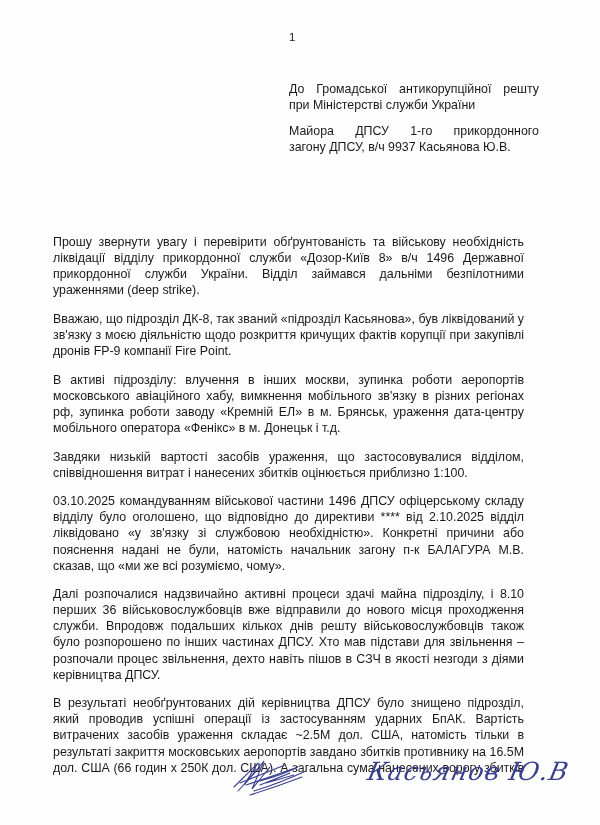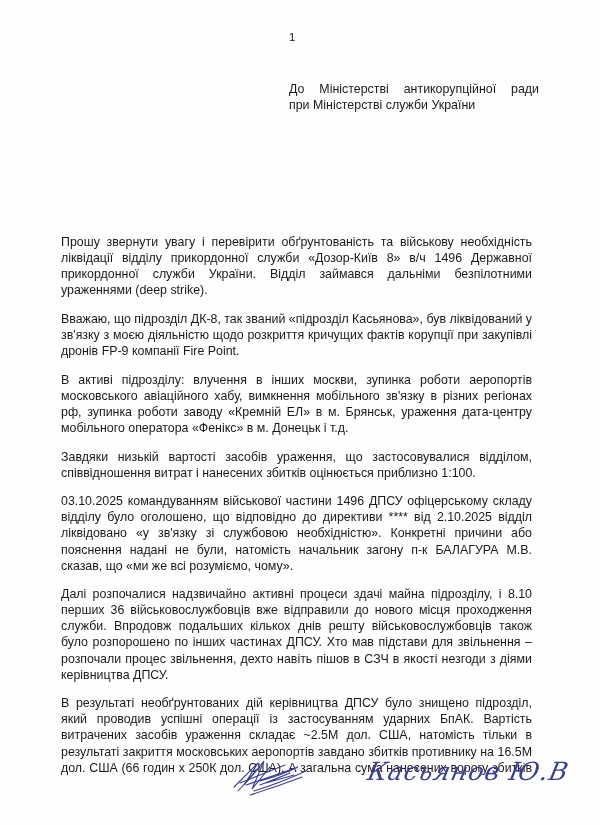--- a/index.html
+++ b/index.html
@@ -38,21 +38,21 @@
       text-align-last: left;
     }
     .addressee p { margin: 0 0 10px 0; }
     .addressee .line-just {
       text-align: justify;
       text-align-last: justify;
       display: block;
     }
     .body-text {
       position: absolute;
-      left: 61px;
+      left: 53px;
       top: 234px;
       width: 471px;
       font-size: 12.4px;
       line-height: 16.1px;
     }
     .body-text p {
       margin: 0 0 12.5px 0;
       text-align: justify;
     }
     .body-text p.last-cut {
@@ -81,22 +81,26 @@
   </style>
 </head>
 <body>
 
 <div class="page">
 
   <div class="page-number">1</div>
 
   <div class="addressee">
     <p>
-      <span class="line-just">До Міністерстві антикорупційної ради</span>
+      <span class="line-just">До Громадської антикорупційної решту</span>
       <span>при Міністерстві служби України</span>
+    </p>
+    <p>
+      <span class="line-just">Майора ДПСУ 1-го прикордонного</span>
+      <span>загону ДПСУ, в/ч 9937 Касьянова Ю.В.</span>
     </p>
   </div>
 
   <div class="body-text">
     <p>Прошу звернути увагу і перевірити обґрунтованість та військову необхідність ліквідації відділу прикордонної служби «Дозор-Київ 8» в/ч 1496 Державної прикордонної служби України. Відділ займався дальніми безпілотними ураженнями (deep strike).</p>
     <p>Вважаю, що підрозділ ДК-8, так званий «підрозділ Касьянова», був ліквідований у зв'язку з моєю діяльністю щодо розкриття кричущих фактів корупції при закупівлі дронів FP-9 компанії Fire Point.</p>
     <p>В активі підрозділу: влучення в інших москви, зупинка роботи аеропортів московського авіаційного хабу, вимкнення мобільного зв'язку в різних регіонах рф, зупинка роботи заводу «Кремній ЕЛ» в м. Брянськ, ураження дата-центру мобільного оператора «Фенікс» в м. Донецьк і т.д.</p>
     <p>Завдяки низькій вартості засобів ураження, що застосовувалися відділом, співвідношення витрат і нанесених збитків оцінюється приблизно 1:100.</p>
     <p>03.10.2025 командуванням військової частини 1496 ДПСУ офіцерському складу відділу було оголошено, що відповідно до директиви **** від 2.10.2025 відділ ліквідовано «у зв'язку зі службовою необхідністю». Конкретні причини або пояснення надані не були, натомість начальник загону п-к БАЛАГУРА М.В. сказав, що «ми же всі розуміємо, чому».</p>
     <p>Далі розпочалися надзвичайно активні процеси здачі майна підрозділу, і 8.10 перших 36 військовослужбовців вже відправили до нового місця проходження служби. Впродовж подальших кількох днів решту військовослужбовців також було розпорошено по інших частинах ДПСУ. Хто мав підстави для звільнення – розпочали процес звільнення, дехто навіть пішов в СЗЧ в якості незгоди з діями керівництва ДПСУ.</p>

